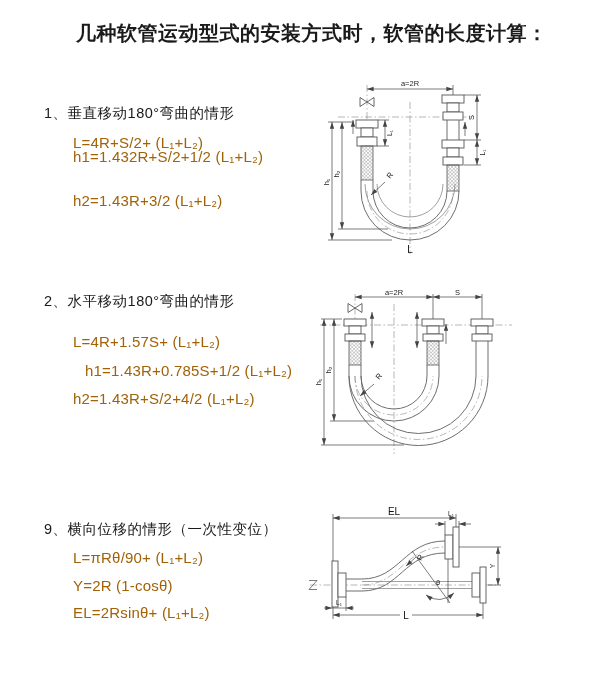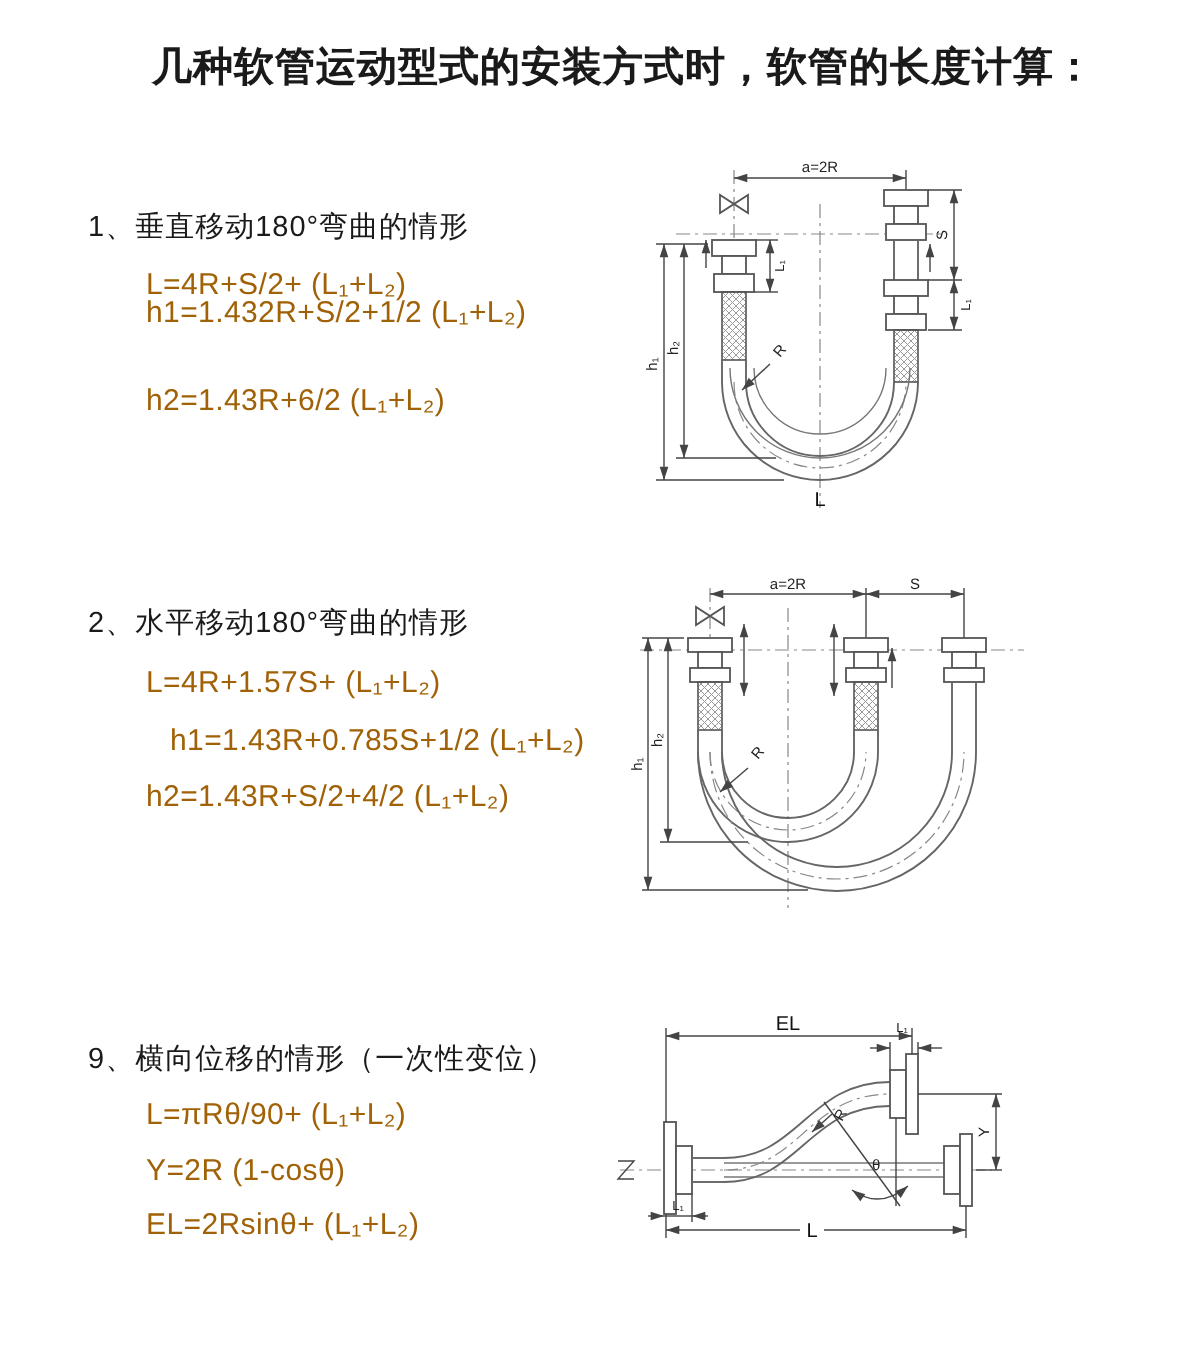--- a/index.html
+++ b/index.html
@@ -23,23 +23,23 @@
   .lbl-lg{font-size:10px;fill:#111;}
 </style>
 </head>
 <body>
 
 <div class="abs page-title">几种软管运动型式的安装方式时，软管的长度计算：</div>
 
 <div class="abs sec-heading" style="left:44px;top:104px">1、垂直移动180°弯曲的情形</div>
 <div class="abs formula" style="left:73px;top:134px">L=4R+S/2+ (L₁+L₂)</div>
 <div class="abs formula" style="left:73px;top:148px">h1=1.432R+S/2+1/2 (L₁+L₂)</div>
-<div class="abs formula" style="left:73px;top:192px">h2=1.43R+6/2 (L₁+L₂)</div>
-
-<div class="abs sec-heading" style="left:44px;top:302px">2、水平移动180°弯曲的情形</div>
+<div class="abs formula" style="left:73px;top:192px">h2=1.43R+3/2 (L₁+L₂)</div>
+
+<div class="abs sec-heading" style="left:44px;top:292px">2、水平移动180°弯曲的情形</div>
 <div class="abs formula" style="left:73px;top:333px">L=4R+1.57S+ (L₁+L₂)</div>
 <div class="abs formula" style="left:85px;top:362px">h1=1.43R+0.785S+1/2 (L₁+L₂)</div>
 <div class="abs formula" style="left:73px;top:390px">h2=1.43R+S/2+4/2 (L₁+L₂)</div>
 
 <div class="abs sec-heading" style="left:44px;top:520px">9、横向位移的情形（一次性变位）</div>
 <div class="abs formula" style="left:73px;top:549px">L=πRθ/90+ (L₁+L₂)</div>
 <div class="abs formula" style="left:73px;top:577px">Y=2R (1-cosθ)</div>
 <div class="abs formula" style="left:73px;top:604px">EL=2Rsinθ+ (L₁+L₂)</div>
 
 <svg class="abs" style="left:312px;top:76px" width="278" height="182" viewBox="0 0 278 182">

